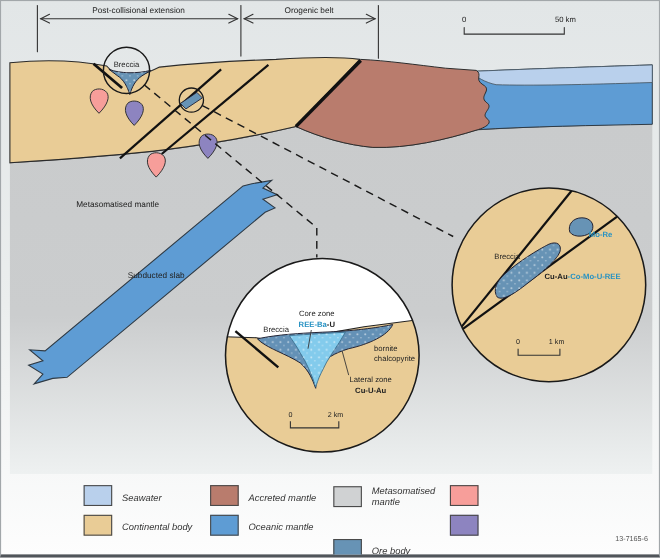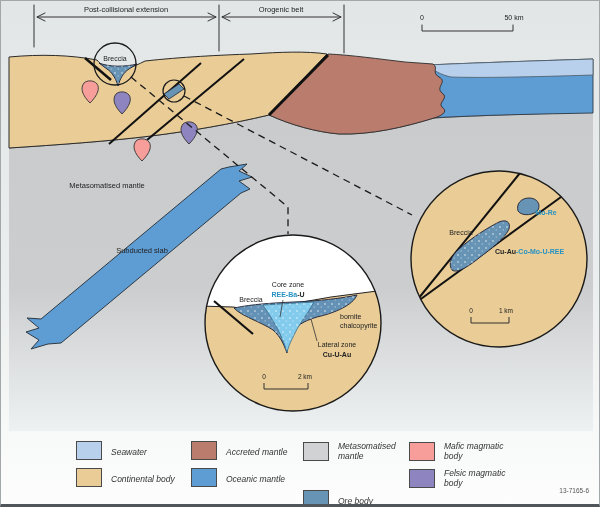--- a/index.html
+++ b/index.html
@@ -170,23 +170,21 @@
   <div class="legend-item" style="left:302px;top:440px">
     <div class="sw" style="background: rgb(208, 210, 211);"></div>
     <div class="legend-label two">Metasomatised mantle</div>
   </div>
   <div class="legend-item" style="left:302px;top:489px">
     <div class="sw" style="background: rgb(103, 147, 181);"></div>
     <div class="legend-label">Ore body</div>
   </div>
   <div class="legend-item" style="left:408px;top:440px">
     <div class="sw" style="background: rgb(247, 158, 154);"></div>
-    <div class="legend-label two">Mafic magmatic body</div>
   </div>
   <div class="legend-item" style="left:408px;top:467px">
     <div class="sw" style="background: rgb(141, 132, 192);"></div>
-    <div class="legend-label two">Felsic magmatic body</div>
   </div>
 </div>
 
 <div id="fignum">13-7165-6</div>
 
 </div>
 
 </body></html>

